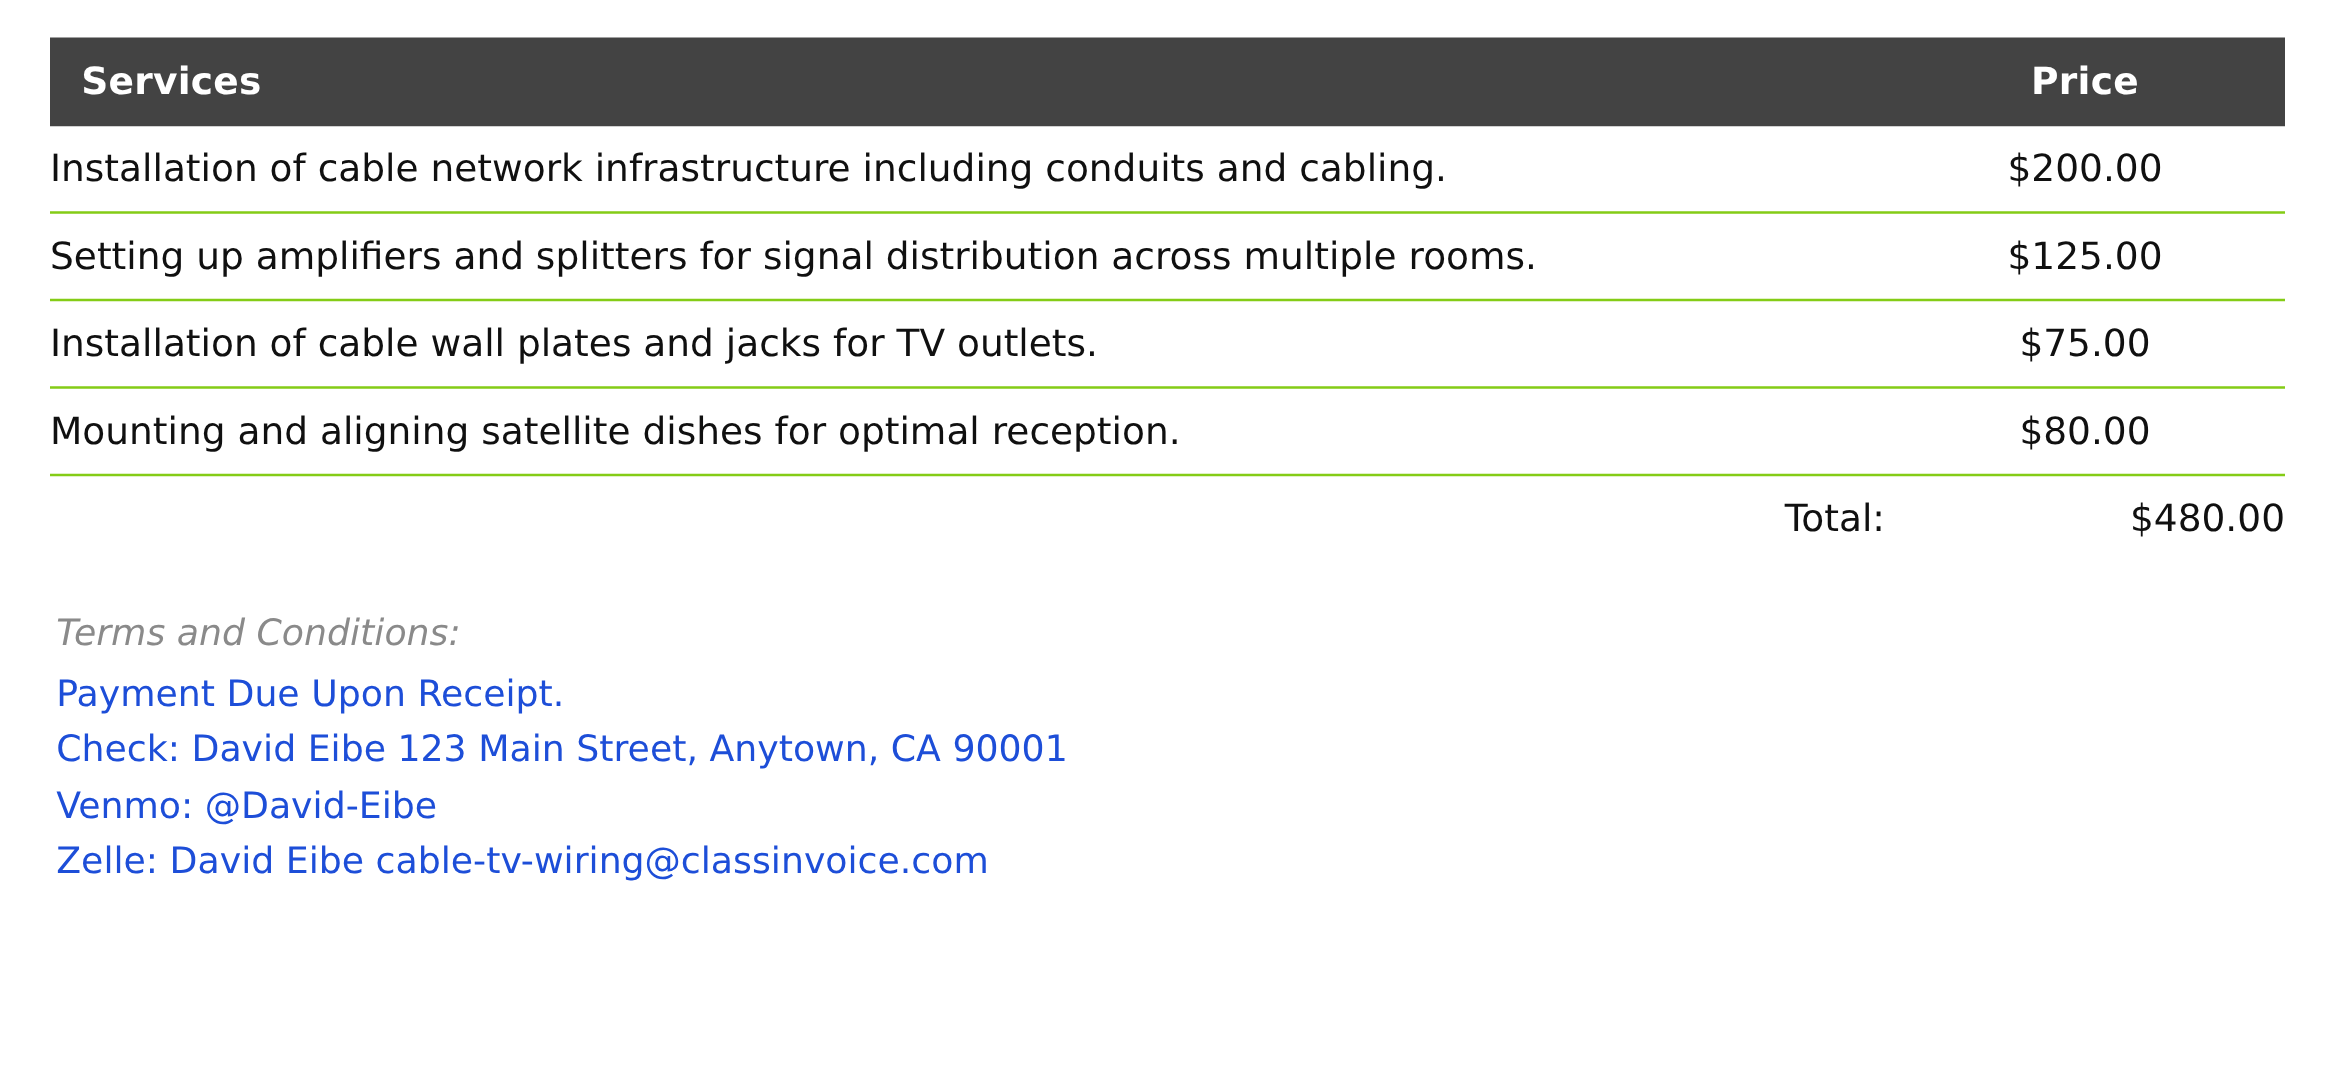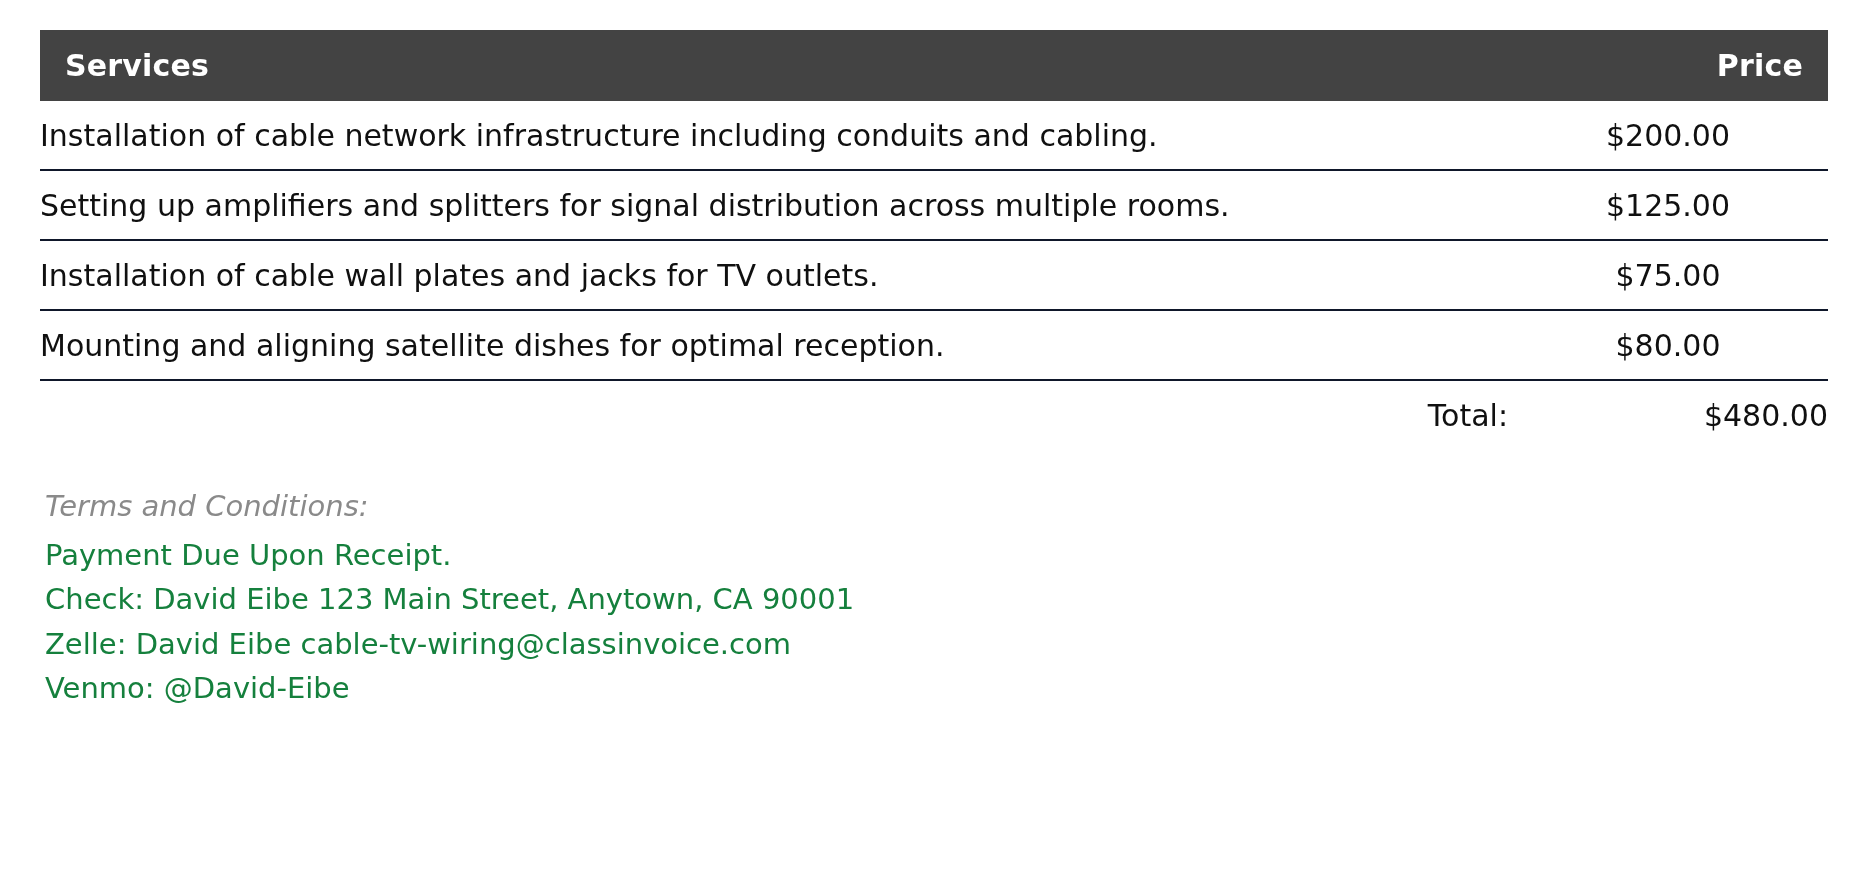--- a/index.html
+++ b/index.html
@@ -34,29 +34,29 @@
     color: #ffffff;
     font-size: 30px;
     font-weight: bold;
     padding: 18px 25px;
     letter-spacing: 0.2px;
   }
   .th-services {
     text-align: left;
   }
   .th-price {
-    text-align: right;
+    text-align: center;
   }
 
   .services-table tbody td {
     font-size: 30px;
     font-weight: normal;
     color: #101010;
     padding: 17px 0 16px 0;
-    border-bottom: 2px solid #0f172a;
+    border-bottom: 2px solid #84cc16;
     vertical-align: middle;
   }
   .td-desc {
     text-align: left;
     padding-left: 5px;
   }
   .td-price {
     text-align: center;
     padding-right: 5px;
     white-space: nowrap;
@@ -84,21 +84,21 @@
     padding-left: 5px;
   }
   .terms-title {
     font-size: 29px;
     color: #8a8a8a;
     margin-bottom: 10px;
     font-style: italic;
   }
   .terms-line {
     font-size: 29px;
-    color: #15803d;
+    color: #1d4ed8;
     line-height: 1.53;
   }
 </style>
 </head>
 <body>
 
 <div class="page">
 
   <table class="services-table">
     <thead>
@@ -128,17 +128,17 @@
         <td class="total-label">Total:</td>
         <td class="total-value">$480.00</td>
       </tr>
     </tbody>
   </table>
 
   <div class="terms">
     <div class="terms-title">Terms and Conditions:</div>
     <div class="terms-line">Payment Due Upon Receipt.</div>
     <div class="terms-line">Check: David Eibe 123 Main Street, Anytown, CA 90001</div>
+    <div class="terms-line">Venmo: @David-Eibe</div>
     <div class="terms-line">Zelle: David Eibe cable-tv-wiring@classinvoice.com</div>
-    <div class="terms-line">Venmo: @David-Eibe</div>
   </div>
 
 </div>
 
 </body></html>

